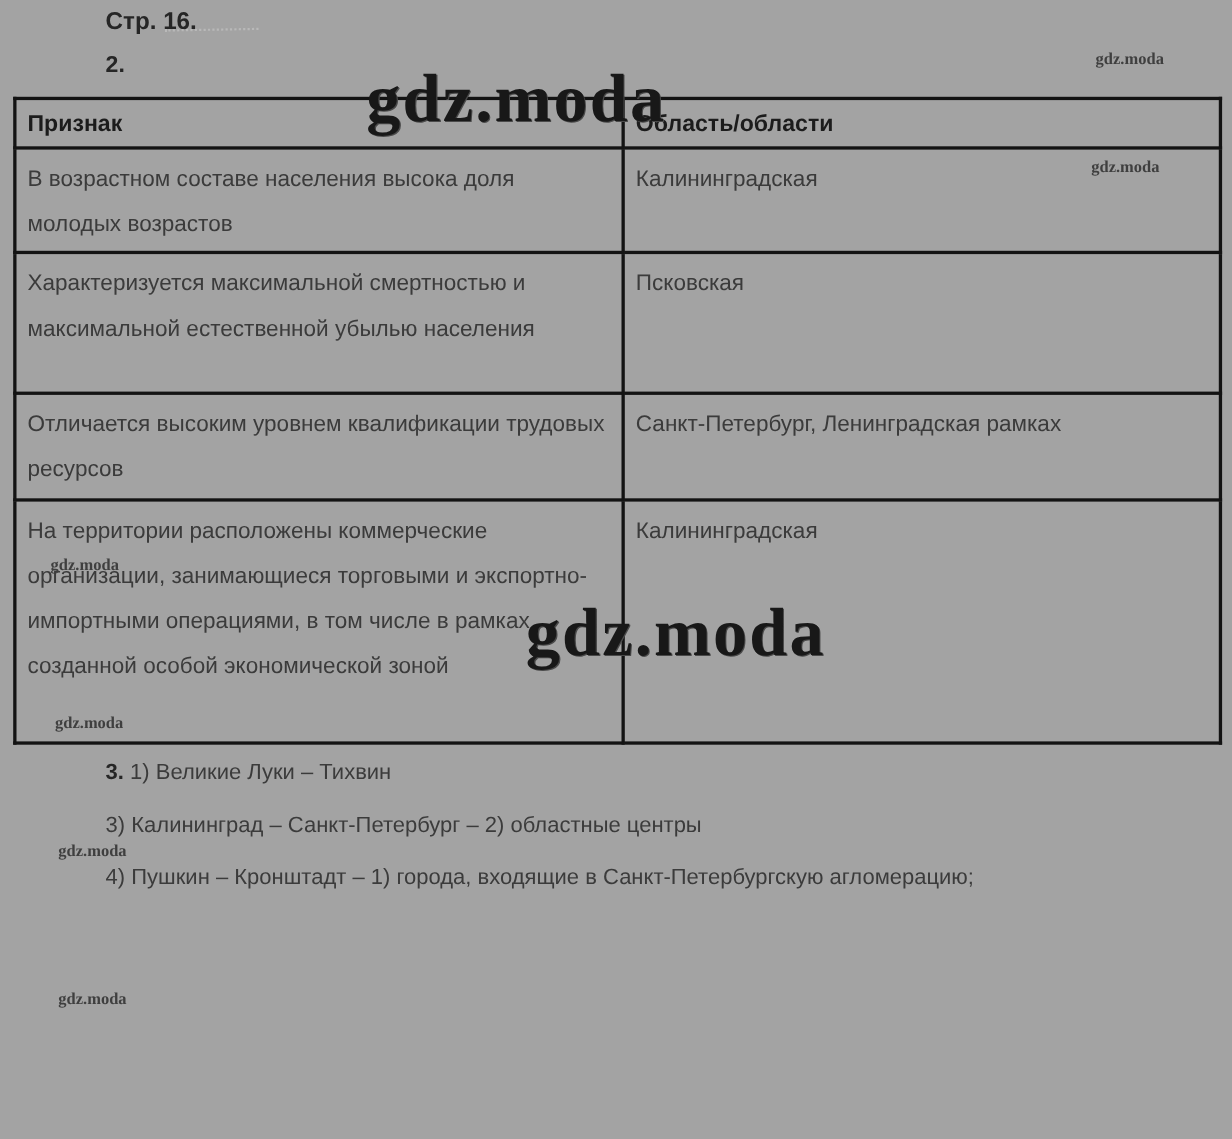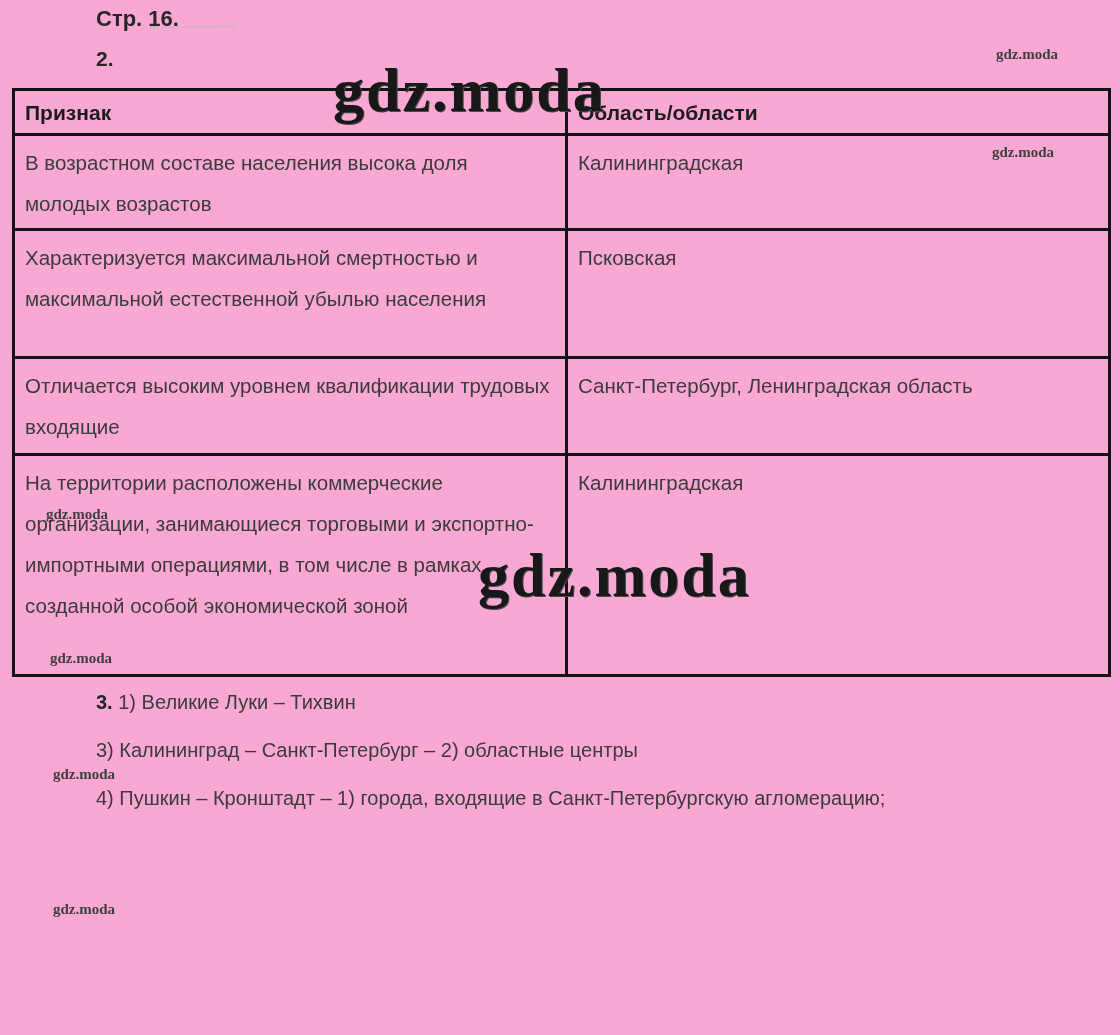--- a/index.html
+++ b/index.html
@@ -1,19 +1,19 @@
 <!DOCTYPE html>
 <html><head>
 <meta charset="utf-8">
 <style>
   html,body{margin:0;padding:0;background:#ffffff;}
   .page{
     position:relative;
     width:1120px;height:1035px;
-    background:#f9a8d4;
+    background:#a3a3a3;
     font-family:"Liberation Sans", sans-serif;
     color:#3b3b3b;
     overflow:hidden;
   }
   .page-header{
     position:absolute;left:96px;top:6px;
     font-size:22px;font-weight:bold;color:#262626;
   }
   .scribble{
     position:absolute;left:150px;top:22px;width:85px;height:4px;
@@ -116,22 +116,22 @@
     </tr>
     <tr class="r1">
       <td>В возрастном составе населения высока доля молодых возрастов</td>
       <td>Калининградская</td>
     </tr>
     <tr class="r2">
       <td>Характеризуется максимальной смертностью и максимальной естественной убылью населения</td>
       <td>Псковская</td>
     </tr>
     <tr class="r3">
-      <td>Отличается высоким уровнем квалификации трудовых входящие</td>
-      <td>Санкт-Петербург, Ленинградская область</td>
+      <td>Отличается высоким уровнем квалификации трудовых ресурсов</td>
+      <td>Санкт-Петербург, Ленинградская рамках</td>
     </tr>
     <tr class="r4">
       <td>На территории расположены коммерческие организации, занимающиеся торговыми и экспортно-импортными операциями, в том числе в рамках созданной особой экономической зоной</td>
       <td>Калининградская</td>
     </tr>
   </tbody>
     </table>
 
   <div class="answers">
     <p class="answer-line"><span class="bold-label">3.</span> <span>1) Великие Луки – Тихвин</span></p>

